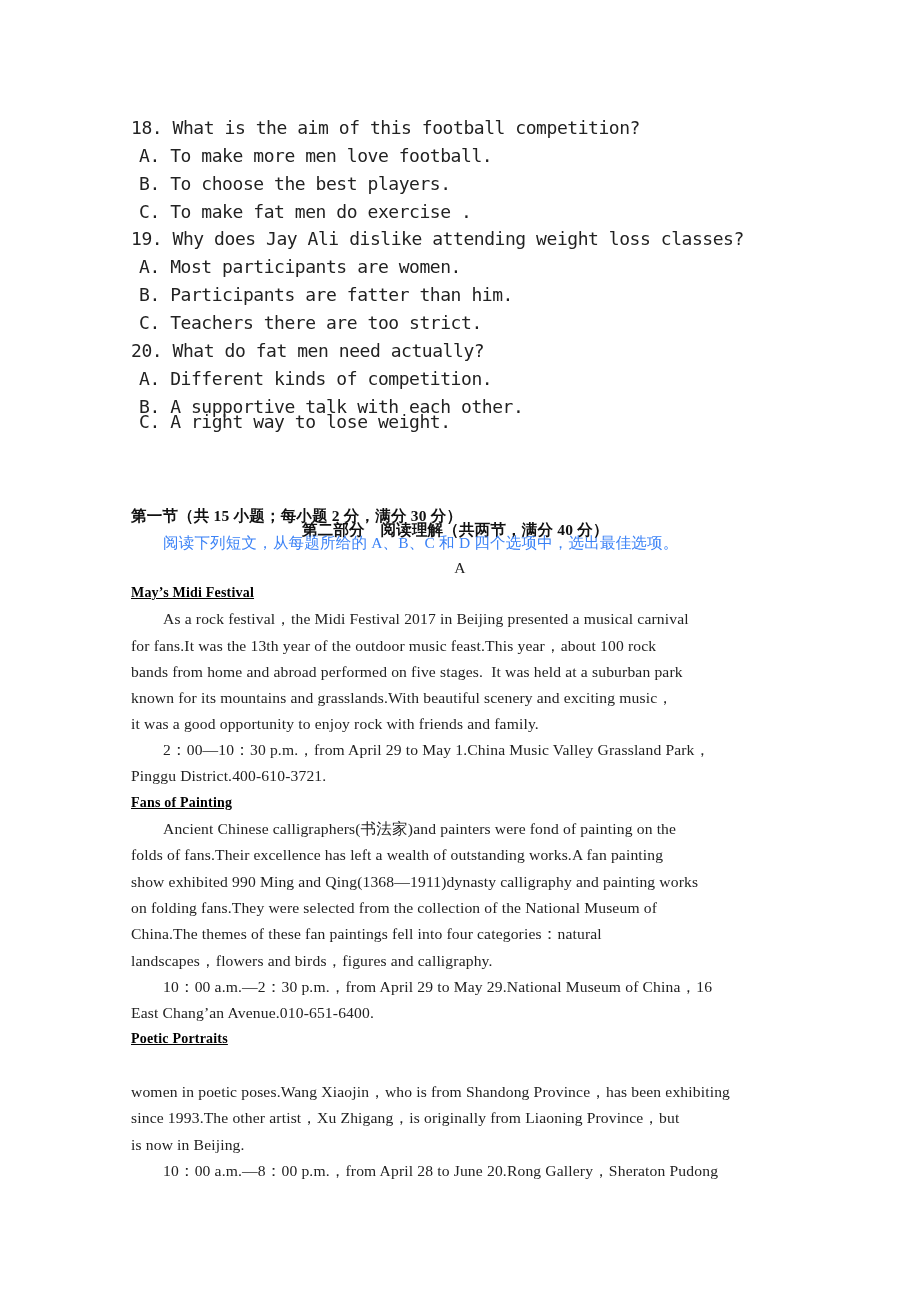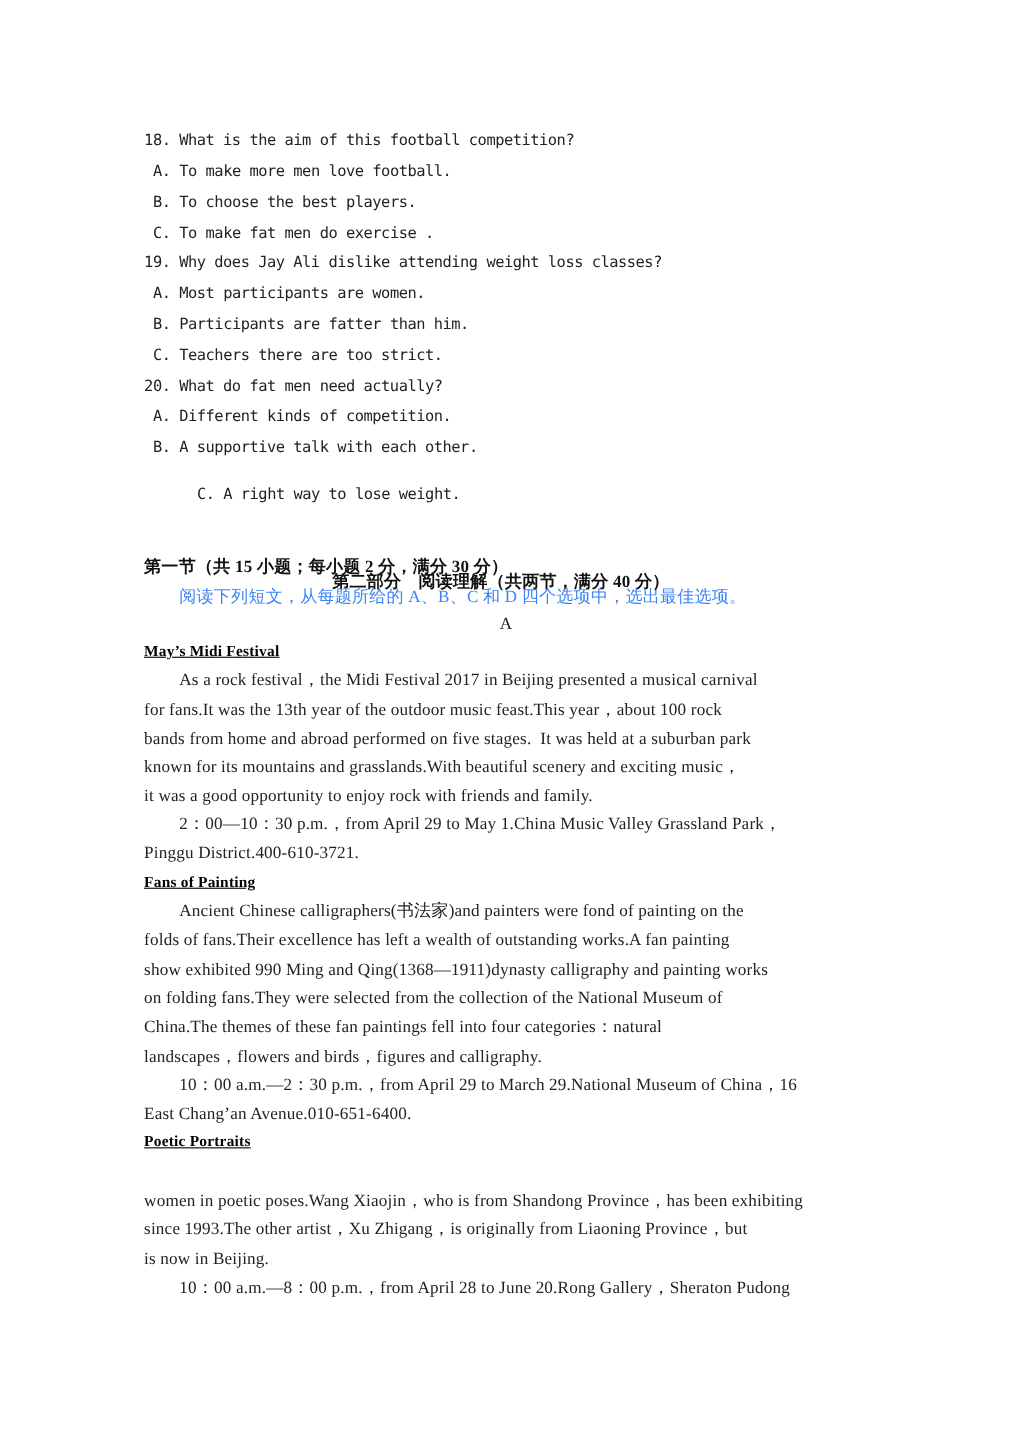--- a/index.html
+++ b/index.html
@@ -1,18 +1,18 @@
 <!DOCTYPE html>
 <html><head>
   <meta charset="utf-8">
   <style>
     html, body { margin: 0; padding: 0; background: #ffffff; }
     body { width: 920px; height: 1302px; position: relative; overflow: hidden; color: #1a1a1a; }
     .page { position: absolute; left: 0; top: 0; width: 920px; height: 1302px; }
-    .ln { position: absolute; left: 131px; white-space: pre; font-family: "DejaVu Sans Mono", "Liberation Mono", monospace; font-size: 14px; line-height: 20px; letter-spacing: -0.45px; color: #222; }
+    .ln { position: absolute; left: 131px; white-space: pre; font-family: "DejaVu Sans Mono", "Liberation Mono", monospace; font-size: 18px; line-height: 20px; letter-spacing: -0.45px; color: #222; }
     .opt { left: 139px; }
     .serif { font-family: "Liberation Serif", "DejaVu Serif", serif; font-size: 15.5px; letter-spacing: 0.2px; }
     .bold { font-weight: bold; color: #111; }
     .center { left: 0; width: 920px; text-align: center; }
     .title-sec { left: 302px; margin-top: 40px; }
     .indent { left: 163px; }
     .body-txt { font-family: "Liberation Serif", "DejaVu Serif", serif; font-size: 15.6px; letter-spacing: 0.15px; }
     .heading { font-family: "Liberation Serif", "DejaVu Serif", serif; font-size: 14px; font-weight: bold; color: #000000; letter-spacing: 0.2px; text-decoration: underline; }
   </style>
 </head>
@@ -26,21 +26,21 @@
   <div class="ln opt" style="top:202px;"><span>C.</span> <span>To make fat men do exercise .</span></div>
 
   <div class="ln" style="top:229px;"><span>19.</span> <span>Why does Jay Ali dislike attending weight loss classes?</span></div>
   <div class="ln opt" style="top:257px;"><span>A.</span> <span>Most participants are women.</span></div>
   <div class="ln opt" style="top:285px;"><span>B.</span> <span>Participants are fatter than him.</span></div>
   <div class="ln opt" style="top:313px;"><span>C.</span> <span>Teachers there are too strict.</span></div>
 
   <div class="ln" style="top:341px;"><span>20.</span> <span>What do fat men need actually?</span></div>
   <div class="ln opt" style="top:369px;"><span>A.</span> <span>Different kinds of competition.</span></div>
   <div class="ln opt" style="top:397px;"><span>B.</span> <span>A supportive talk with each other.</span></div>
-  <div class="ln opt" style="top:440px;margin-left:40px;"><span>C.</span> <span>A right way to lose weight.</span></div>
+  <div class="ln opt" style="top:412px;"><span>C.</span> <span>A right way to lose weight.</span></div>
 
   <div class="ln serif bold title-sec" style="top:480px;">第二部分　阅读理解（共两节，满分 40 分）</div>
   <div class="ln serif bold" style="top:506px;">第一节（共 15 小题；每小题 2 分，满分 30 分）</div>
   <div class="ln serif indent" style="top:533px; color:#3b82f6;">阅读下列短文，从每题所给的 A、B、C 和 D 四个选项中，选出最佳选项。</div>
   <div class="ln center serif" style="top:558px;">A</div>
 
   <div class="ln heading" style="top:583px;">May’s Midi Festival</div>
   <div class="ln body-txt indent" style="top:609px;">As a rock festival，the Midi Festival 2017 in Beijing presented a musical carnival</div>
   <div class="ln body-txt" style="top:636px;">for fans.It was the 13th year of the outdoor music feast.This year，about 100 rock</div>
   <div class="ln body-txt" style="top:662px;">bands from home and abroad performed on five stages.  It was held at a suburban park</div>
@@ -49,21 +49,21 @@
   <div class="ln body-txt indent" style="top:740px;">2：00—10：30 p.m.，from April 29 to May 1.China Music Valley Grassland Park，</div>
   <div class="ln body-txt" style="top:766px;">Pinggu District.400-610-3721.</div>
 
   <div class="ln heading" style="top:793px;">Fans of Painting</div>
   <div class="ln body-txt indent" style="top:819px;">Ancient Chinese calligraphers(书法家)and painters were fond of painting on the</div>
   <div class="ln body-txt" style="top:845px;">folds of fans.Their excellence has left a wealth of outstanding works.A fan painting</div>
   <div class="ln body-txt" style="top:872px;">show exhibited 990 Ming and Qing(1368—1911)dynasty calligraphy and painting works</div>
   <div class="ln body-txt" style="top:898px;">on folding fans.They were selected from the collection of the National Museum of</div>
   <div class="ln body-txt" style="top:924px;">China.The themes of these fan paintings fell into four categories：natural</div>
   <div class="ln body-txt" style="top:951px;">landscapes，flowers and birds，figures and calligraphy.</div>
-  <div class="ln body-txt indent" style="top:977px;">10：00 a.m.—2：30 p.m.，from April 29 to March 29.National Museum of China，16</div>
+  <div class="ln body-txt indent" style="top:977px;">10：00 a.m.—2：30 p.m.，from April 29 to May 29.National Museum of China，16</div>
   <div class="ln body-txt" style="top:1003px;">East Chang’an Avenue.010-651-6400.</div>
 
   <div class="ln heading" style="top:1029px;">Poetic Portraits</div>
   <div class="ln body-txt" style="top:1082px;">women in poetic poses.Wang Xiaojin，who is from Shandong Province，has been exhibiting</div>
   <div class="ln body-txt" style="top:1108px;">since 1993.The other artist，Xu Zhigang，is originally from Liaoning Province，but</div>
   <div class="ln body-txt" style="top:1135px;">is now in Beijing.</div>
   <div class="ln body-txt indent" style="top:1161px;">10：00 a.m.—8：00 p.m.，from April 28 to June 20.Rong Gallery，Sheraton Pudong</div>
 
 </div>
 

